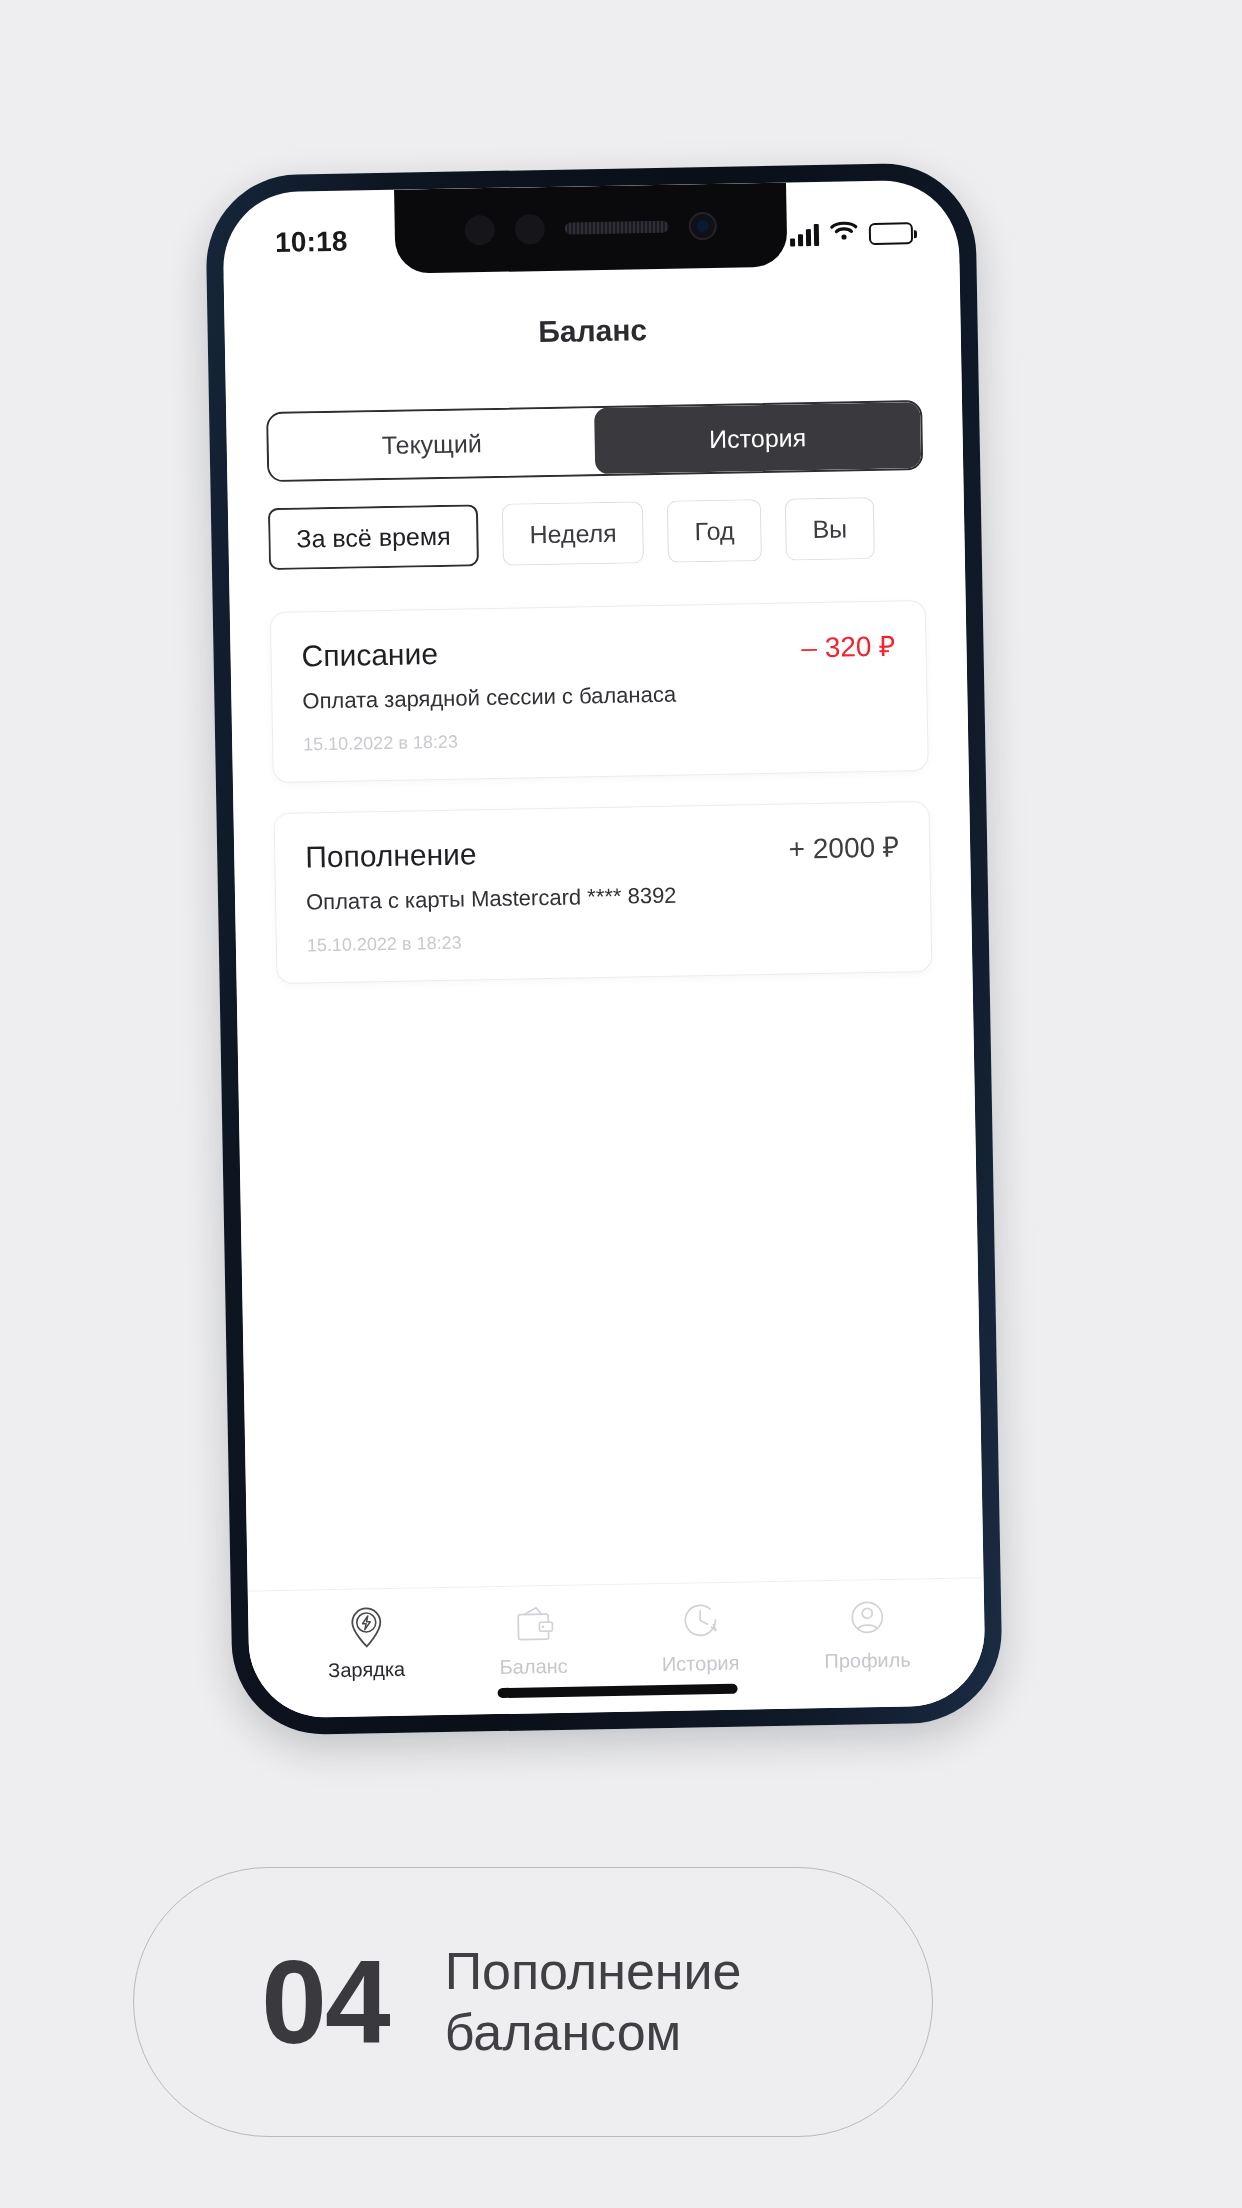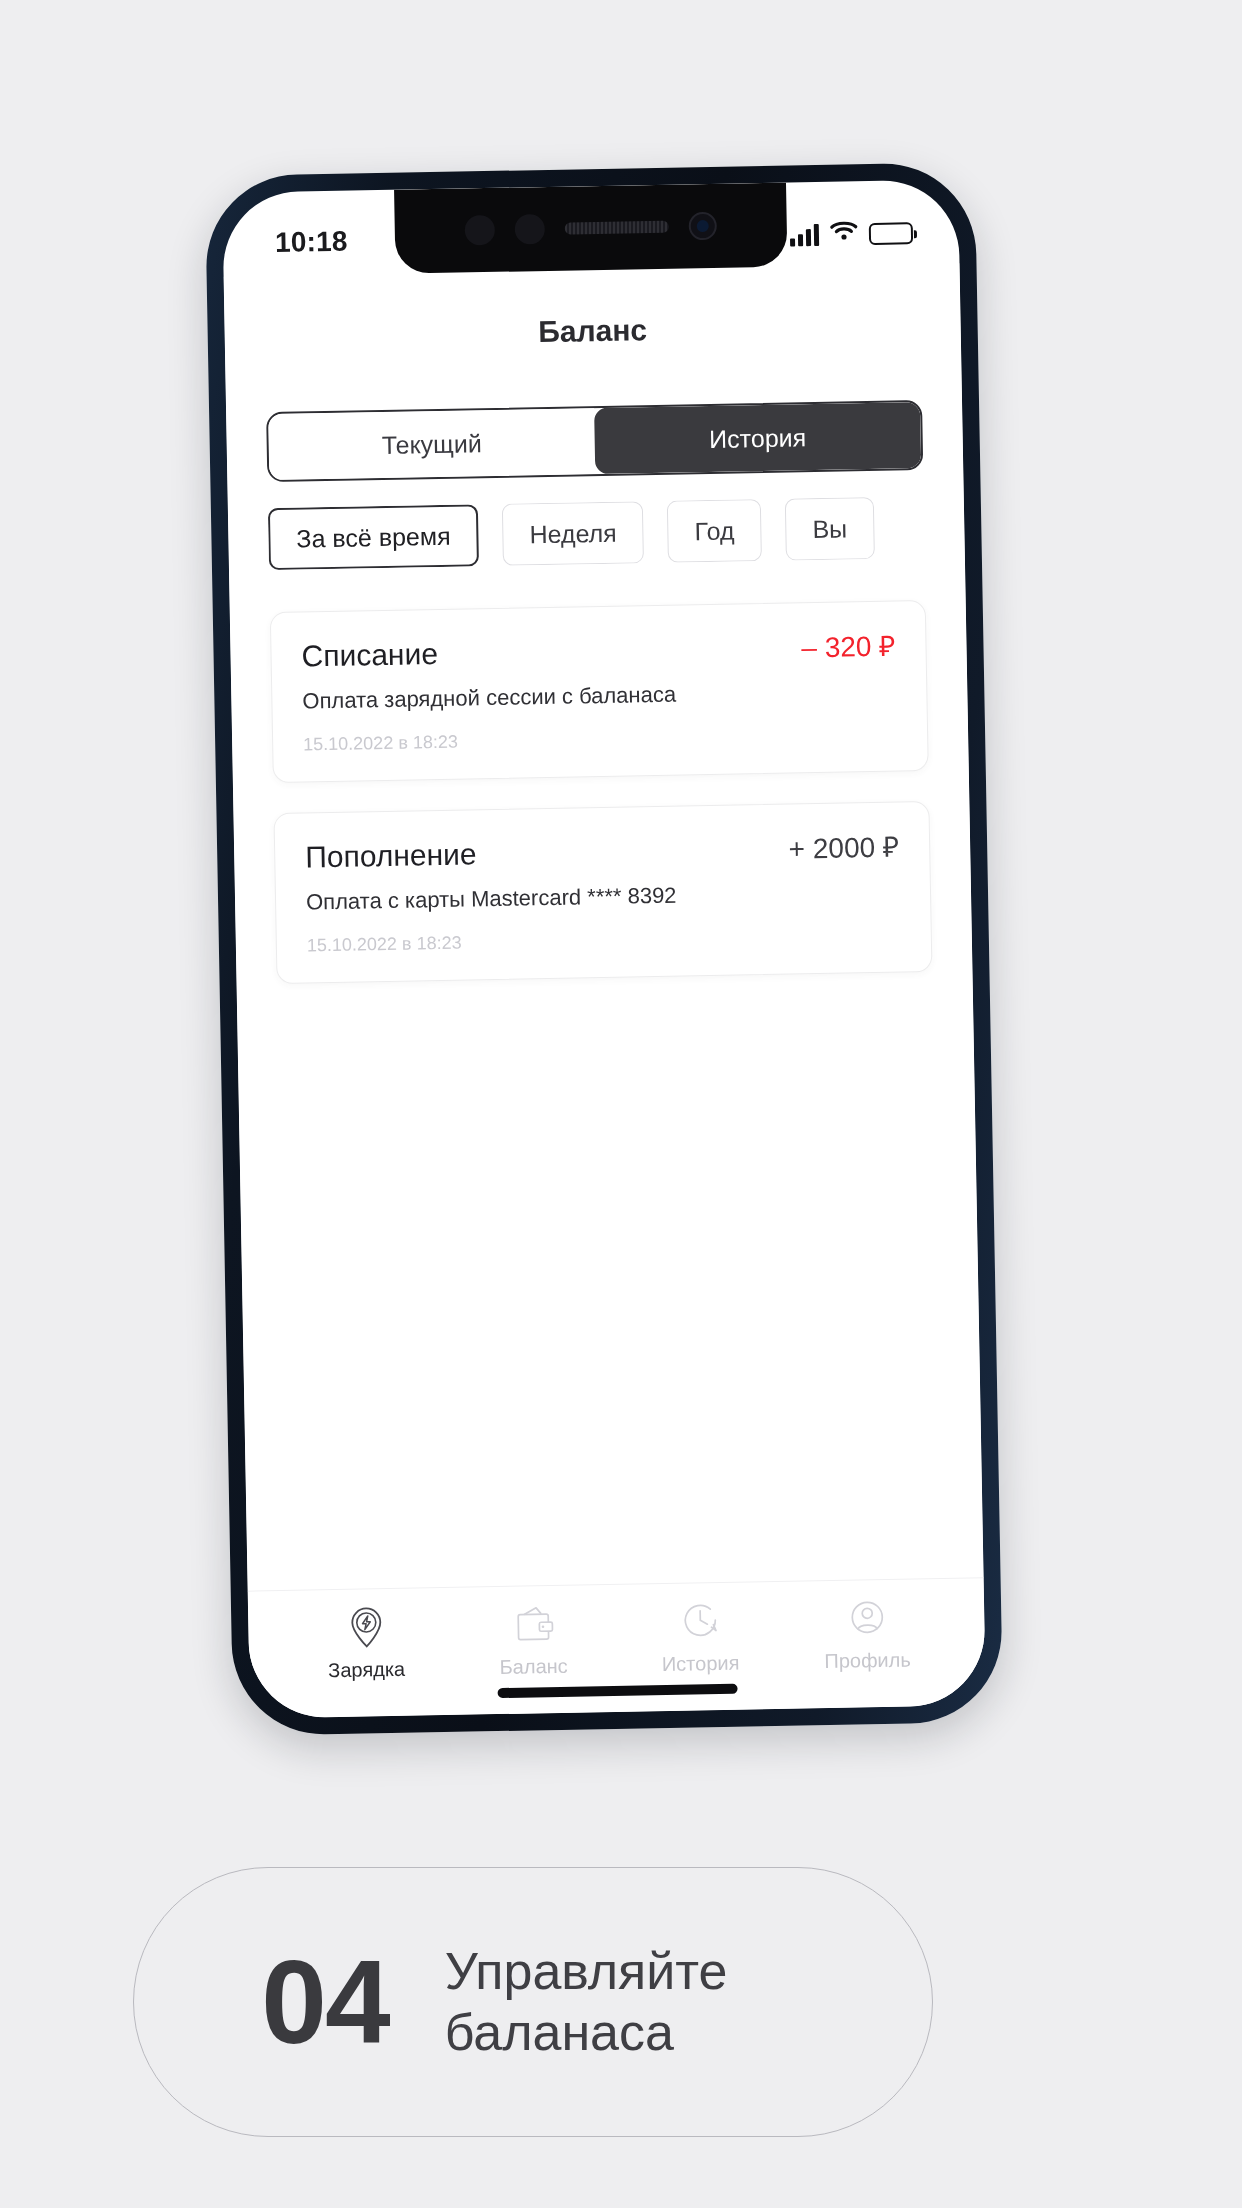--- a/index.html
+++ b/index.html
@@ -428,14 +428,14 @@
       </div>
 
       <div id="home-indicator"></div>
 
     </div>
   </div>
 </div>
 
 <div id="caption-pill">
   <span id="caption-number">04</span>
-  <span id="caption-text">Управляйте баланаса</span>
+  <span id="caption-text">Пополнение балансом</span>
 </div>
 
 </body></html>

